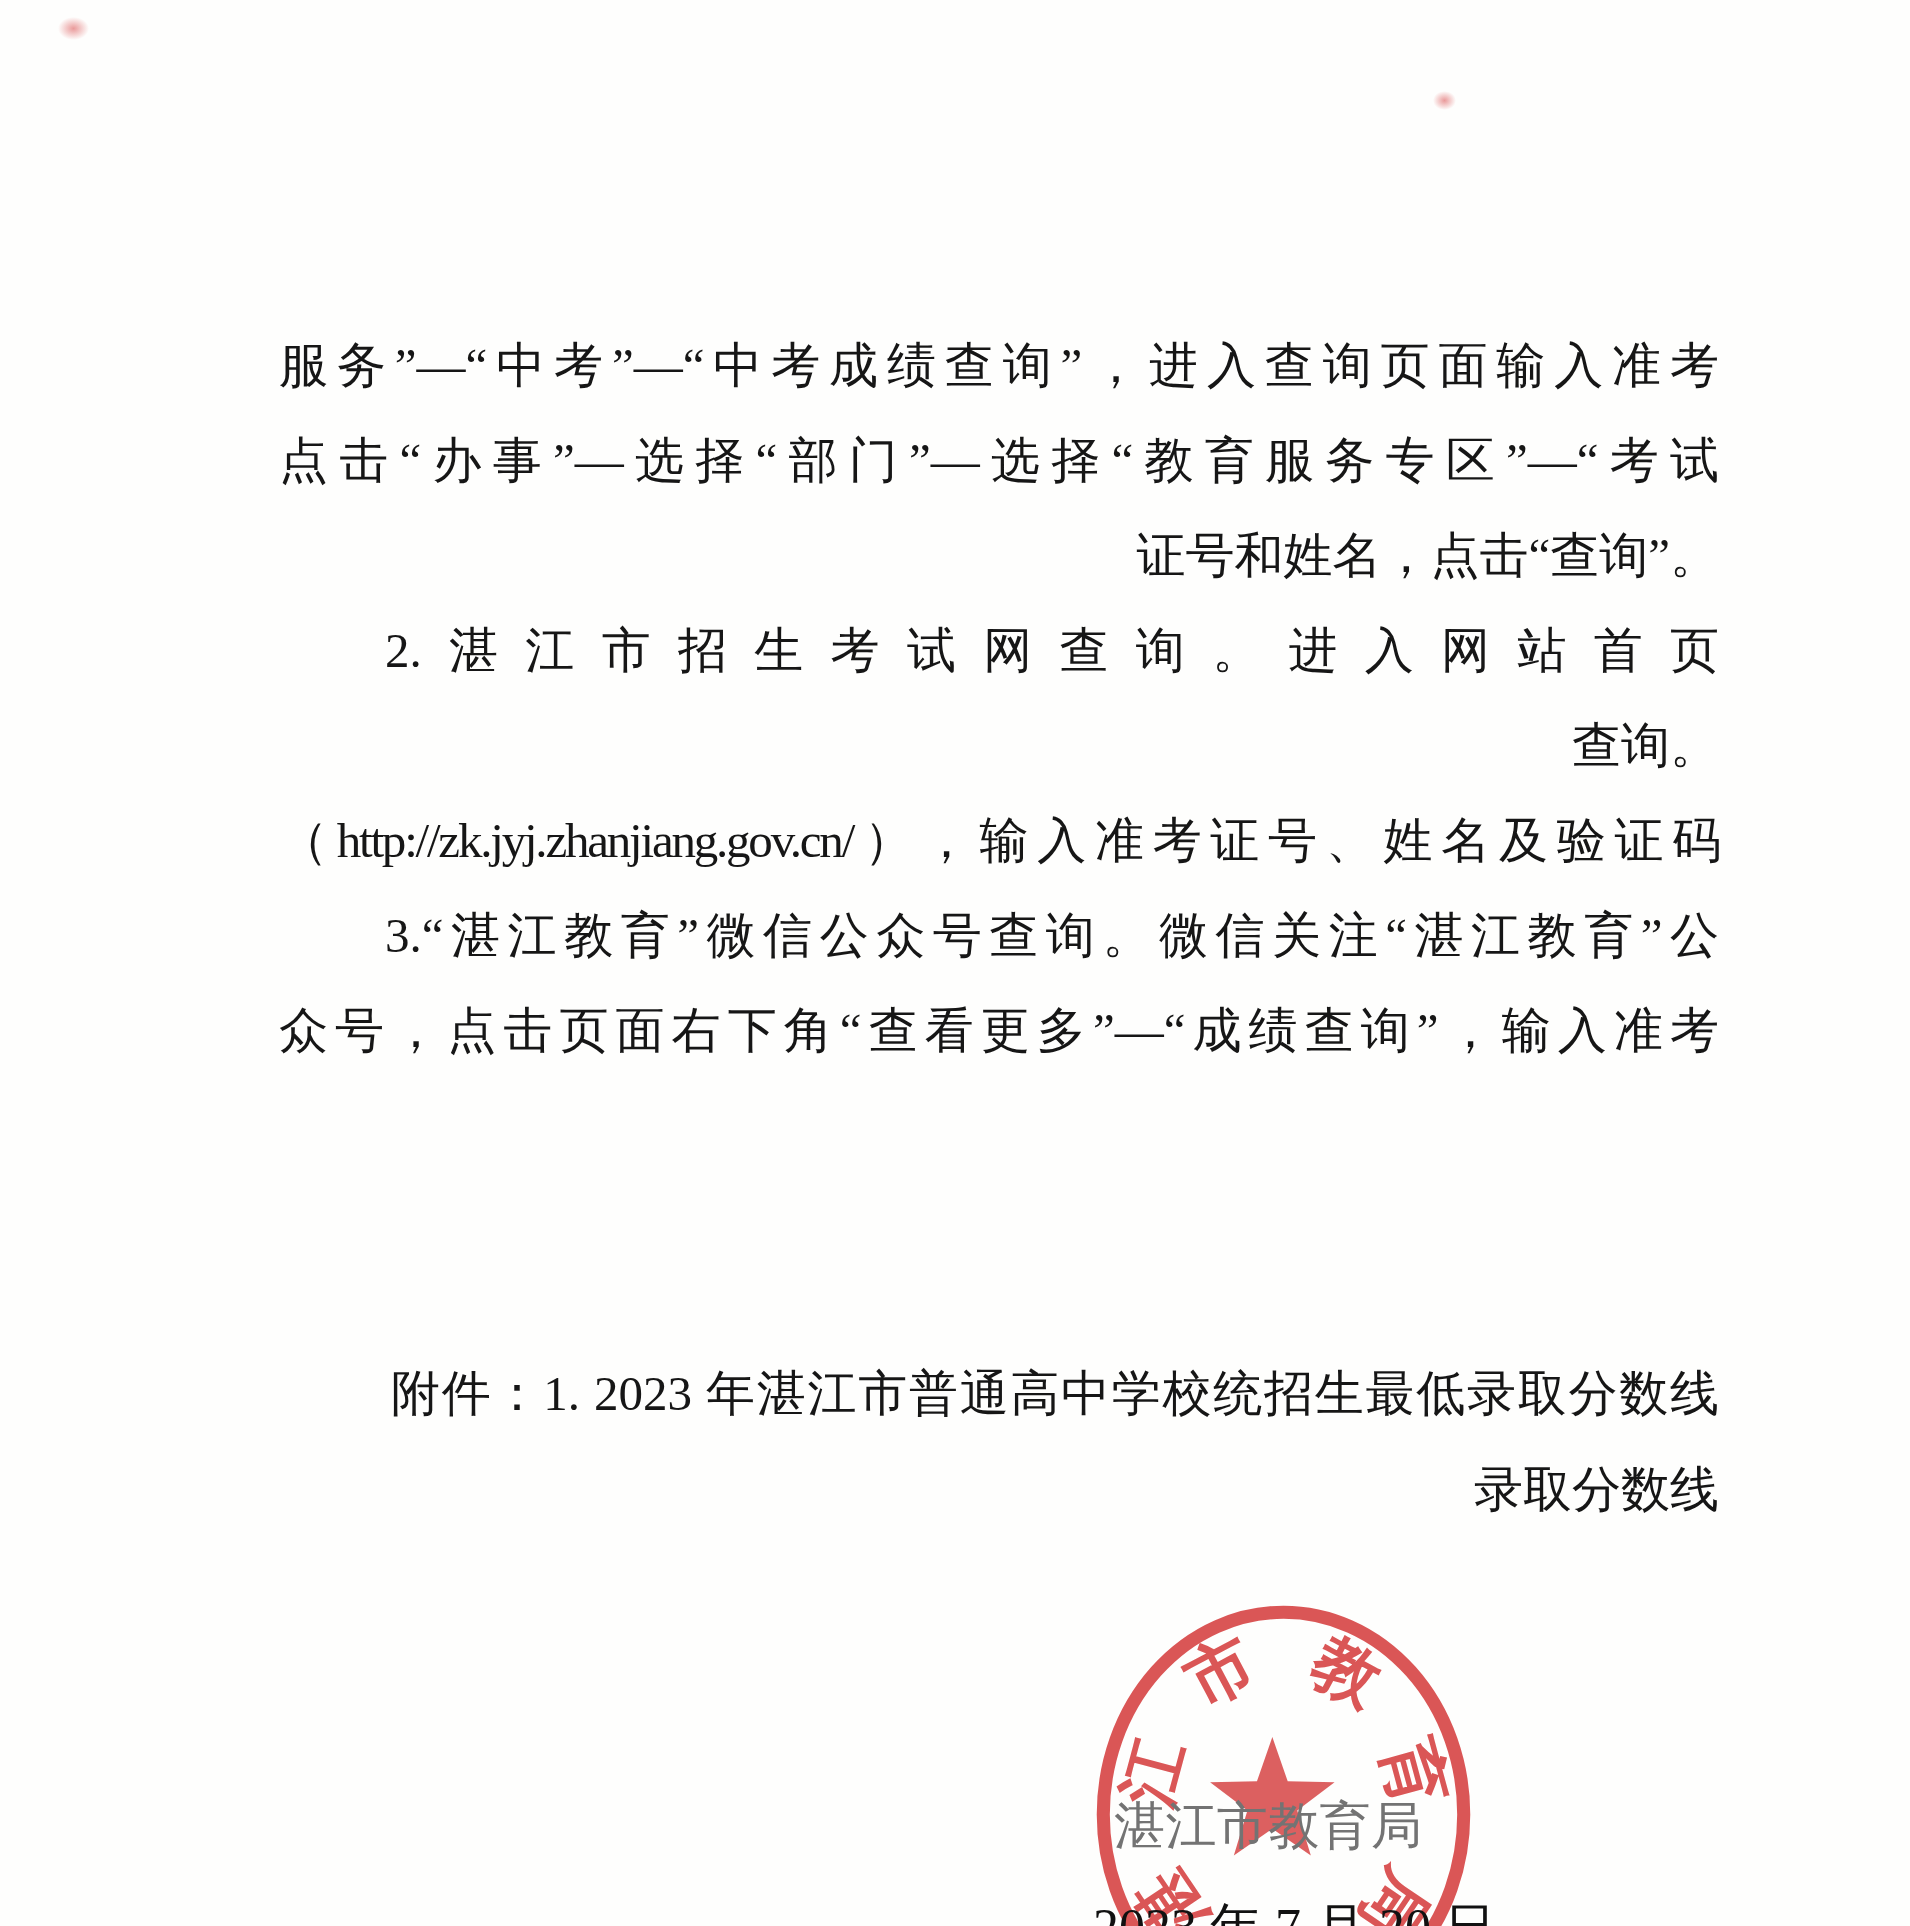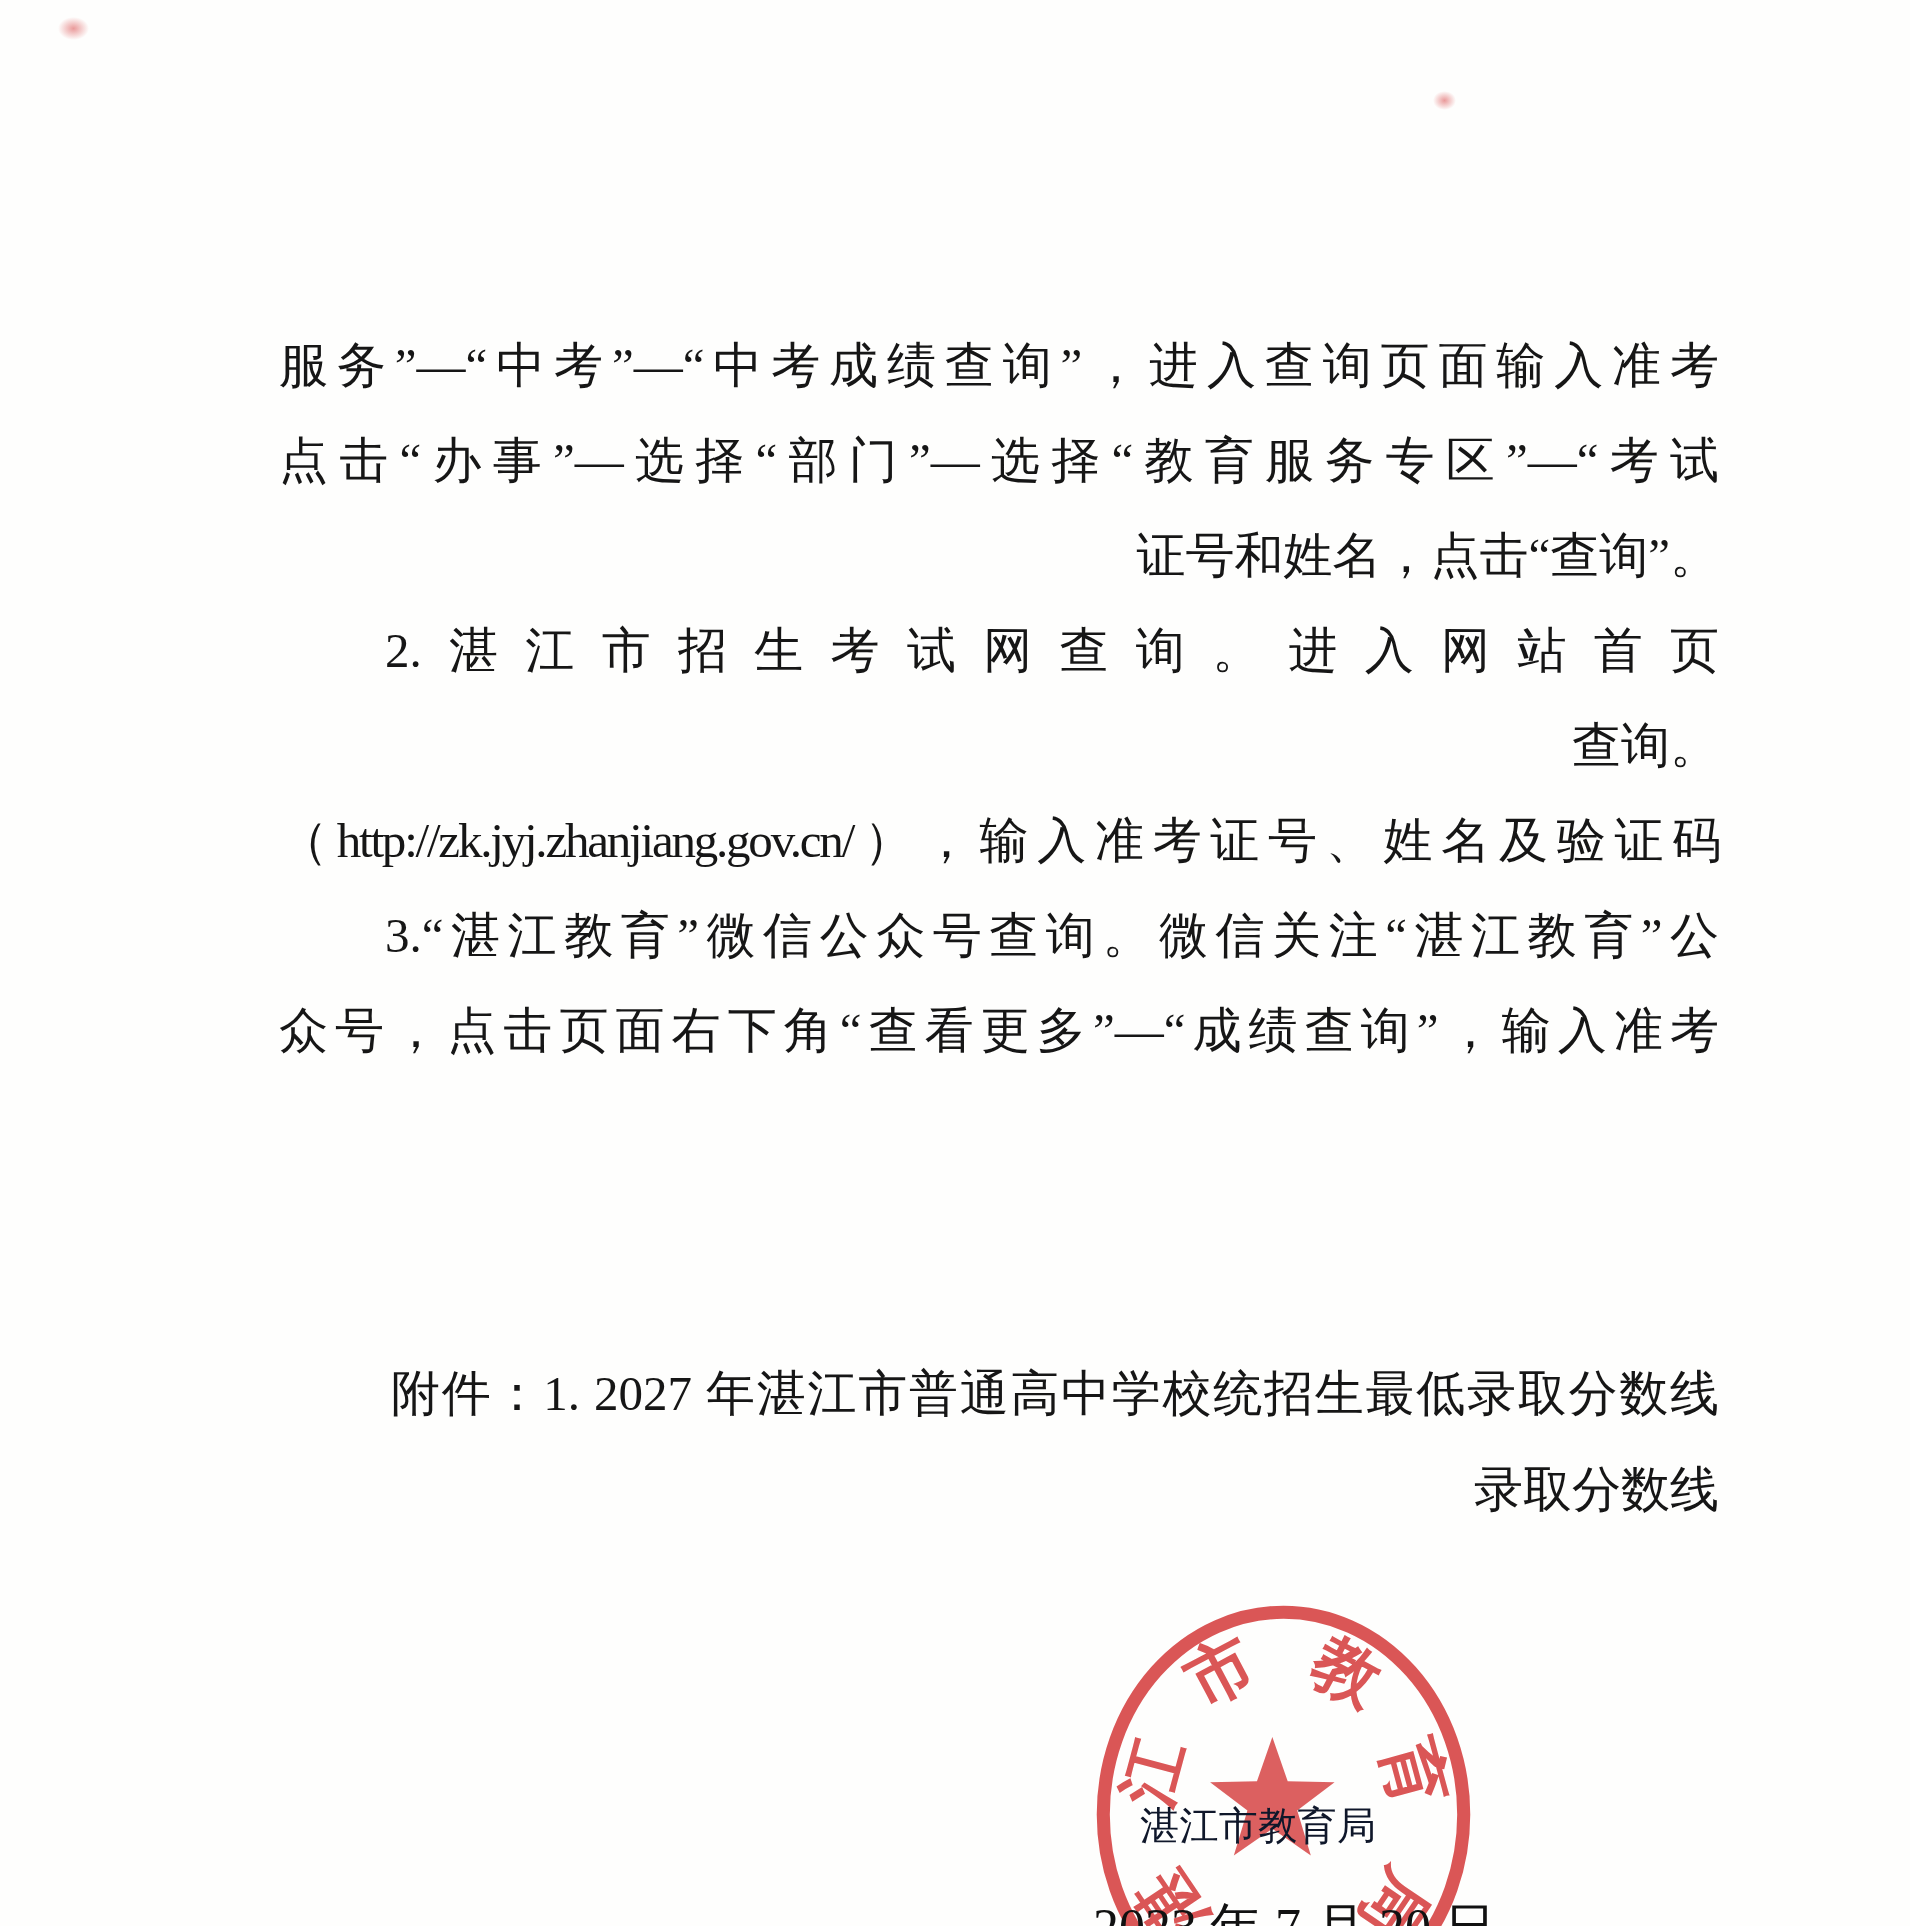--- a/index.html
+++ b/index.html
@@ -23,23 +23,23 @@
     font-size: 49px;
     color: #161616;
   }
   #doc-lines { top: 318px; line-height: 95px; }
   #attach-lines { top: 1346px; line-height: 96px; }
   .line { text-align: right; }
   .line.just { text-align: justify; text-align-last: justify; }
   .line.lat { letter-spacing: -0.045em; }
   
   .sign-org {
-    position: absolute; left: 1140px; top: 1799px;
-    font-size: 39px; line-height: 54px; letter-spacing: 0.4px;
-    color: #0f172a; white-space: nowrap; z-index: 3;
+    position: absolute; left: 1114px; top: 1799px;
+    font-size: 51px; line-height: 54px; letter-spacing: 0.4px;
+    color: #737373; white-space: nowrap; z-index: 3;
   }
   .sign-date {
     position: absolute; left: 1093px; top: 1899px;
     font-size: 52px; line-height: 58px;
     color: #111111; white-space: nowrap; z-index: 3;
   }
   
   #seal {
     position: absolute; left: 1083px; top: 1593px;
     mix-blend-mode: multiply;
@@ -76,21 +76,21 @@
       <div class="line just">点击“办事”—选择“部门”—选择“教育服务专区”—“考试</div>
       <div class="line">证号和姓名，点击“查询”。</div>
       <div class="line just" style="text-indent: 106px;">2.湛江市招生考试网查询。进入网站首页</div>
       <div class="line">查询。</div>
       <div class="line just lat">（http://zk.jyj.zhanjiang.gov.cn/），输入准考证号、姓名及验证码</div>
       <div class="line just" style="text-indent: 106px;">3.“湛江教育”微信公众号查询。微信关注“湛江教育”公</div>
       <div class="line just">众号，点击页面右下角“查看更多”—“成绩查询”，输入准考</div>
     </div>
 
   <div id="attach-lines" class="text-block">
-      <div class="line just" style="text-indent: 112px;">附件：1. 2027 年湛江市普通高中学校统招生最低录取分数线</div>
+      <div class="line just" style="text-indent: 112px;">附件：1. 2023 年湛江市普通高中学校统招生最低录取分数线</div>
       <div class="line" style="text-indent: 308px; font-family: Liberation Serif, serif;">录取分数线</div>
     </div>
 
   <svg id="seal" width="401" height="439" viewBox="0 0 1040 1140">
     <ellipse class="seal-ring" cx="520" cy="575" rx="468" ry="525"></ellipse>
     <path class="seal-star" transform="translate(491,544) scale(0.85)" d="M0,-200 L47,-64.7 L190.2,-61.8 L76.1,24.7 L117.6,161.8 L0,80 L-117.6,161.8 L-76.1,24.7 L-190.2,-61.8 L-47,-64.7 Z"></path>
     <g id="seal-ring-chars">
         <text class="seal-char" text-anchor="middle" dominant-baseline="central" transform="translate(230,810) rotate(-124)">湛</text>
         <text class="seal-char" text-anchor="middle" dominant-baseline="central" transform="translate(182,466) rotate(-75)">江</text>
         <text class="seal-char" text-anchor="middle" dominant-baseline="central" transform="translate(356,204) rotate(-28)">市</text>

